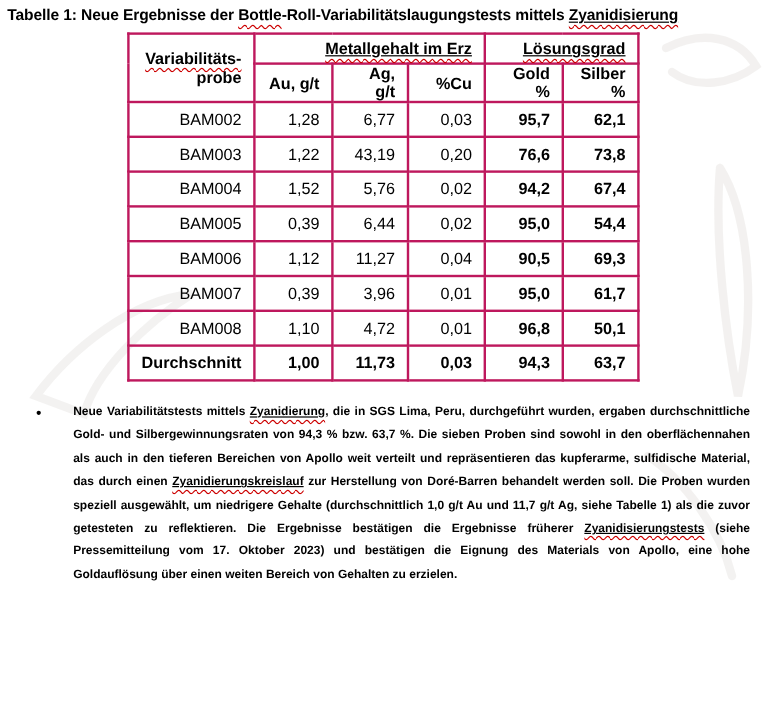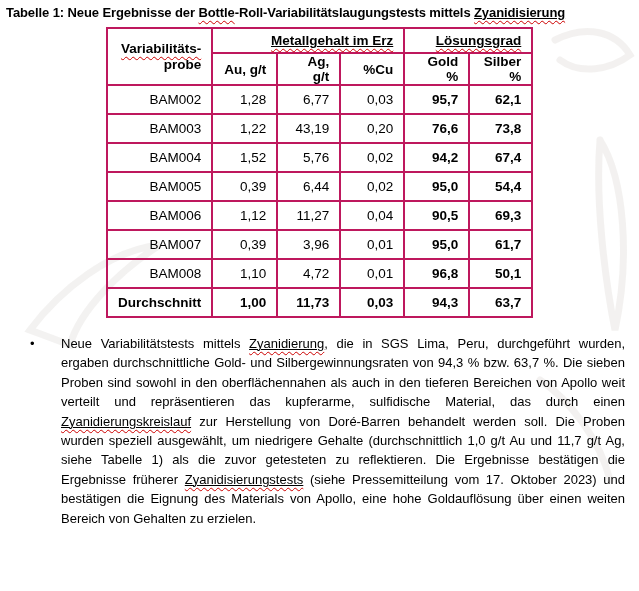--- a/index.html
+++ b/index.html
@@ -65,22 +65,23 @@
   td.c-pct { font-weight: bold; }
   tr.avg-row td { font-weight: bold; }
   .bullet {
     display: flex;
     margin: 16px 0 0 24px;
   }
   .bullet-marker {
     flex: none; width: 31px; font-size: 13px; line-height: 19.4px;
   }
   .bullet-text {
-    flex: 1; font-size: 13px; line-height: 19.4px; text-align: justify;
+    flex: 1; font-size: 10px; line-height: 19.4px; text-align: justify;
     margin-right: 7px;
+    font-weight: bold;
   }
 </style>
 </head>
 <body>
 
 <svg class="watermark" width="639" height="591" viewBox="0 0 639 591" aria-hidden="true">
   <g fill="none" stroke="#dedad6" stroke-width="7" opacity="0.35" stroke-linecap="round">
     <path d="M30,330 C60,290 110,250 160,245 C120,270 80,310 70,345 Z"></path>
     <path d="M555,40 C585,25 615,30 630,55 C610,70 580,75 560,60"></path>
     <path d="M600,140 C625,180 630,260 615,330 C605,280 595,200 600,140"></path>

